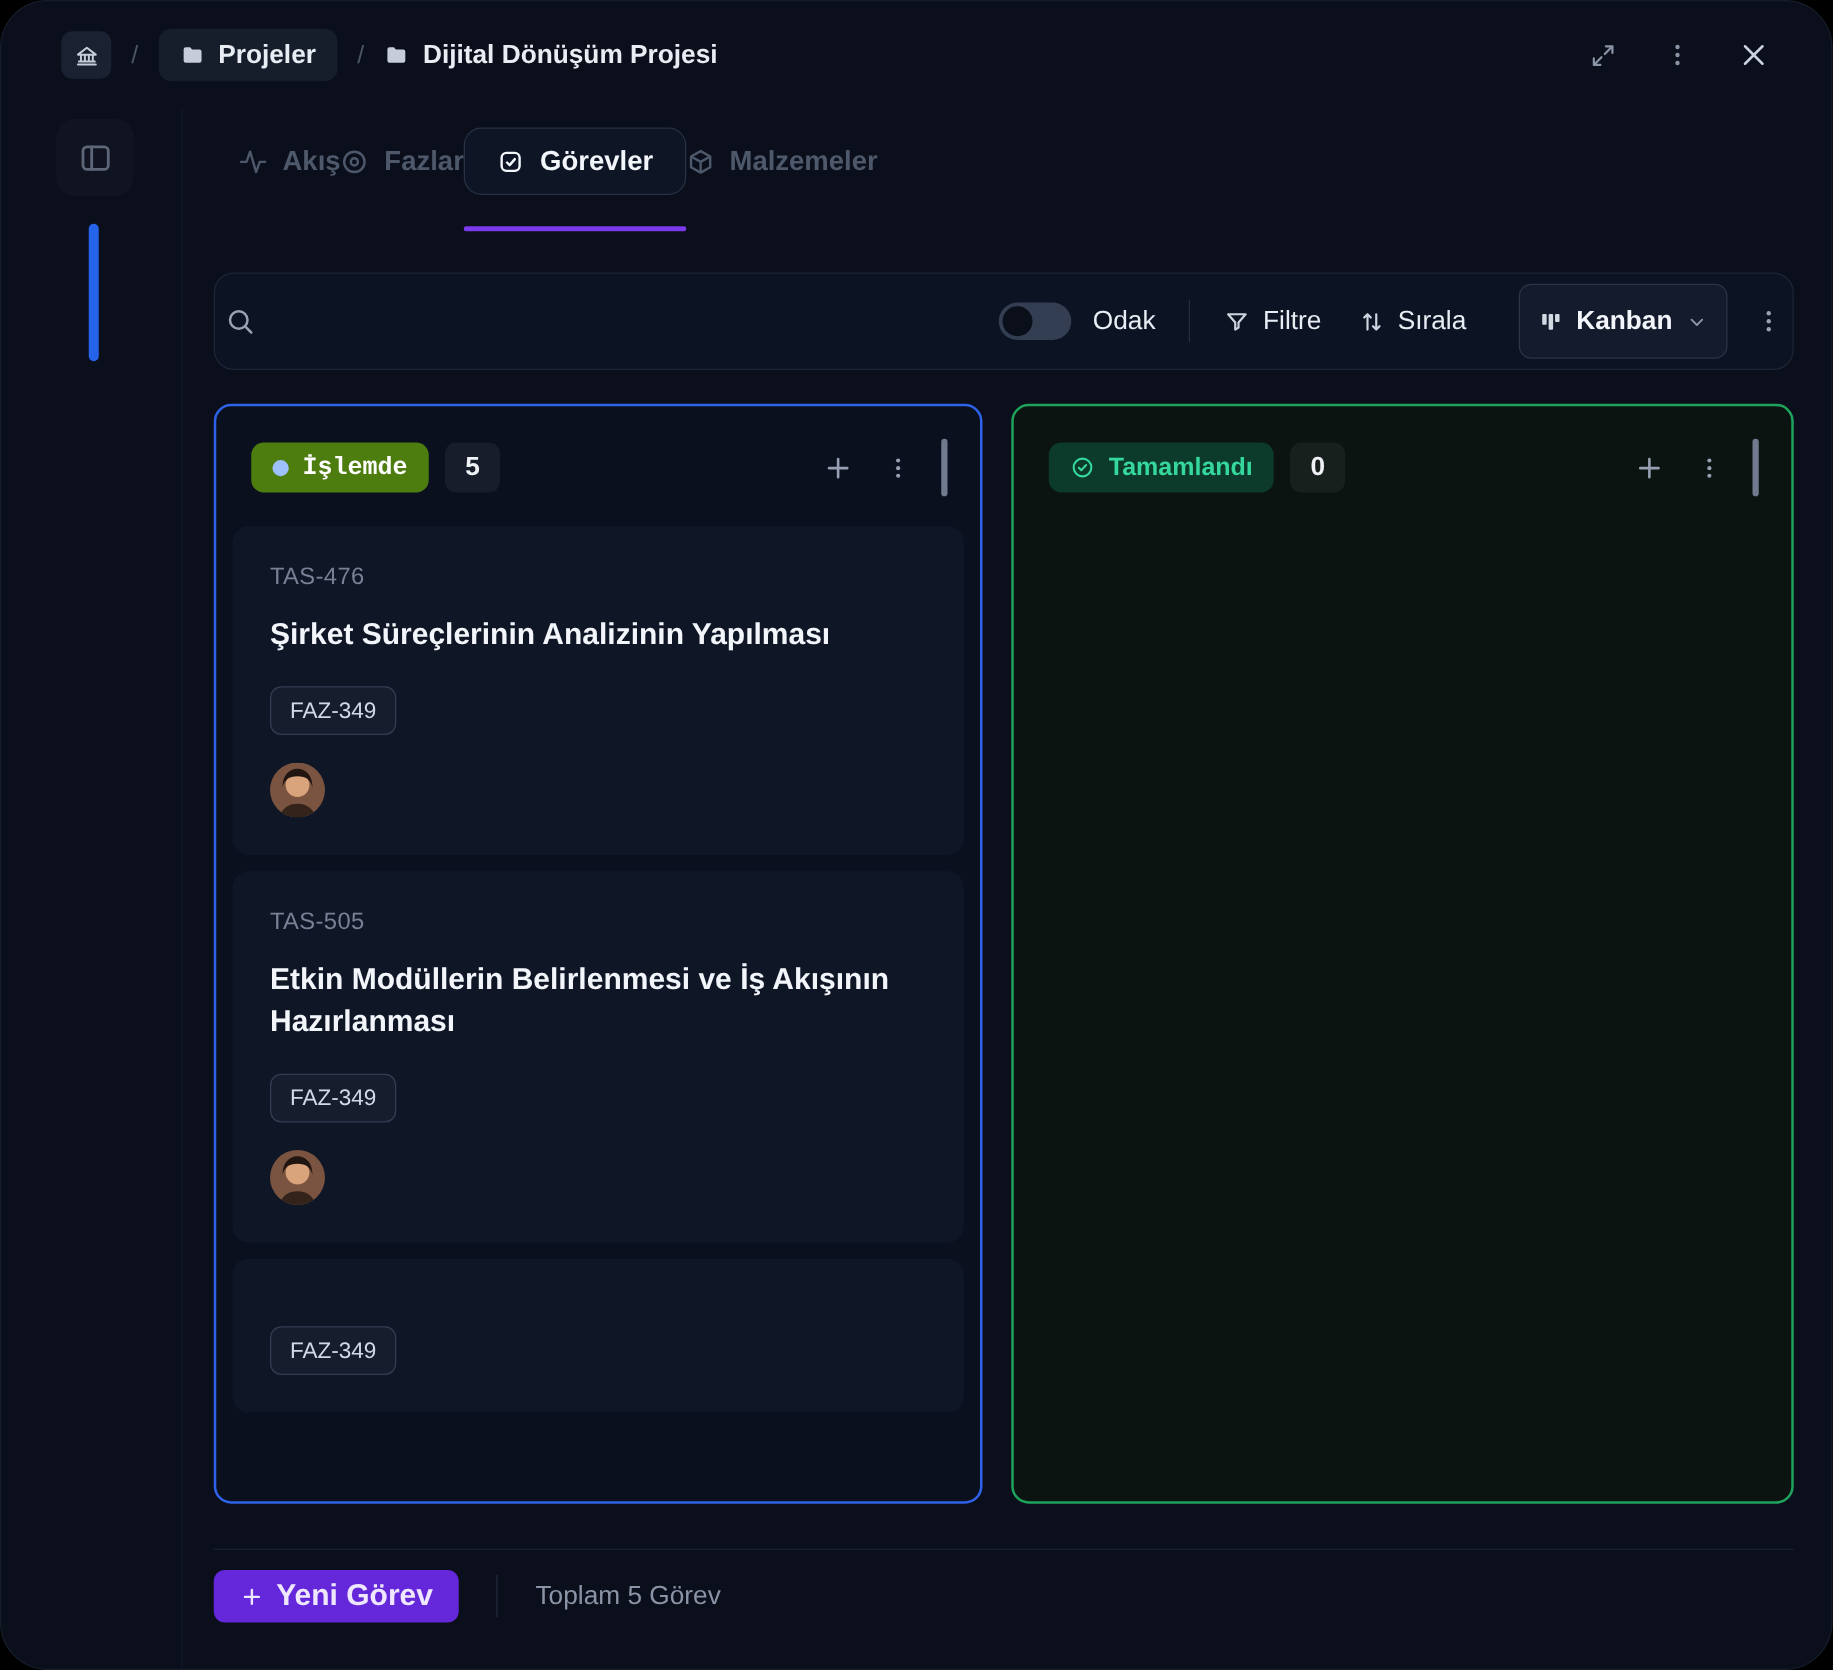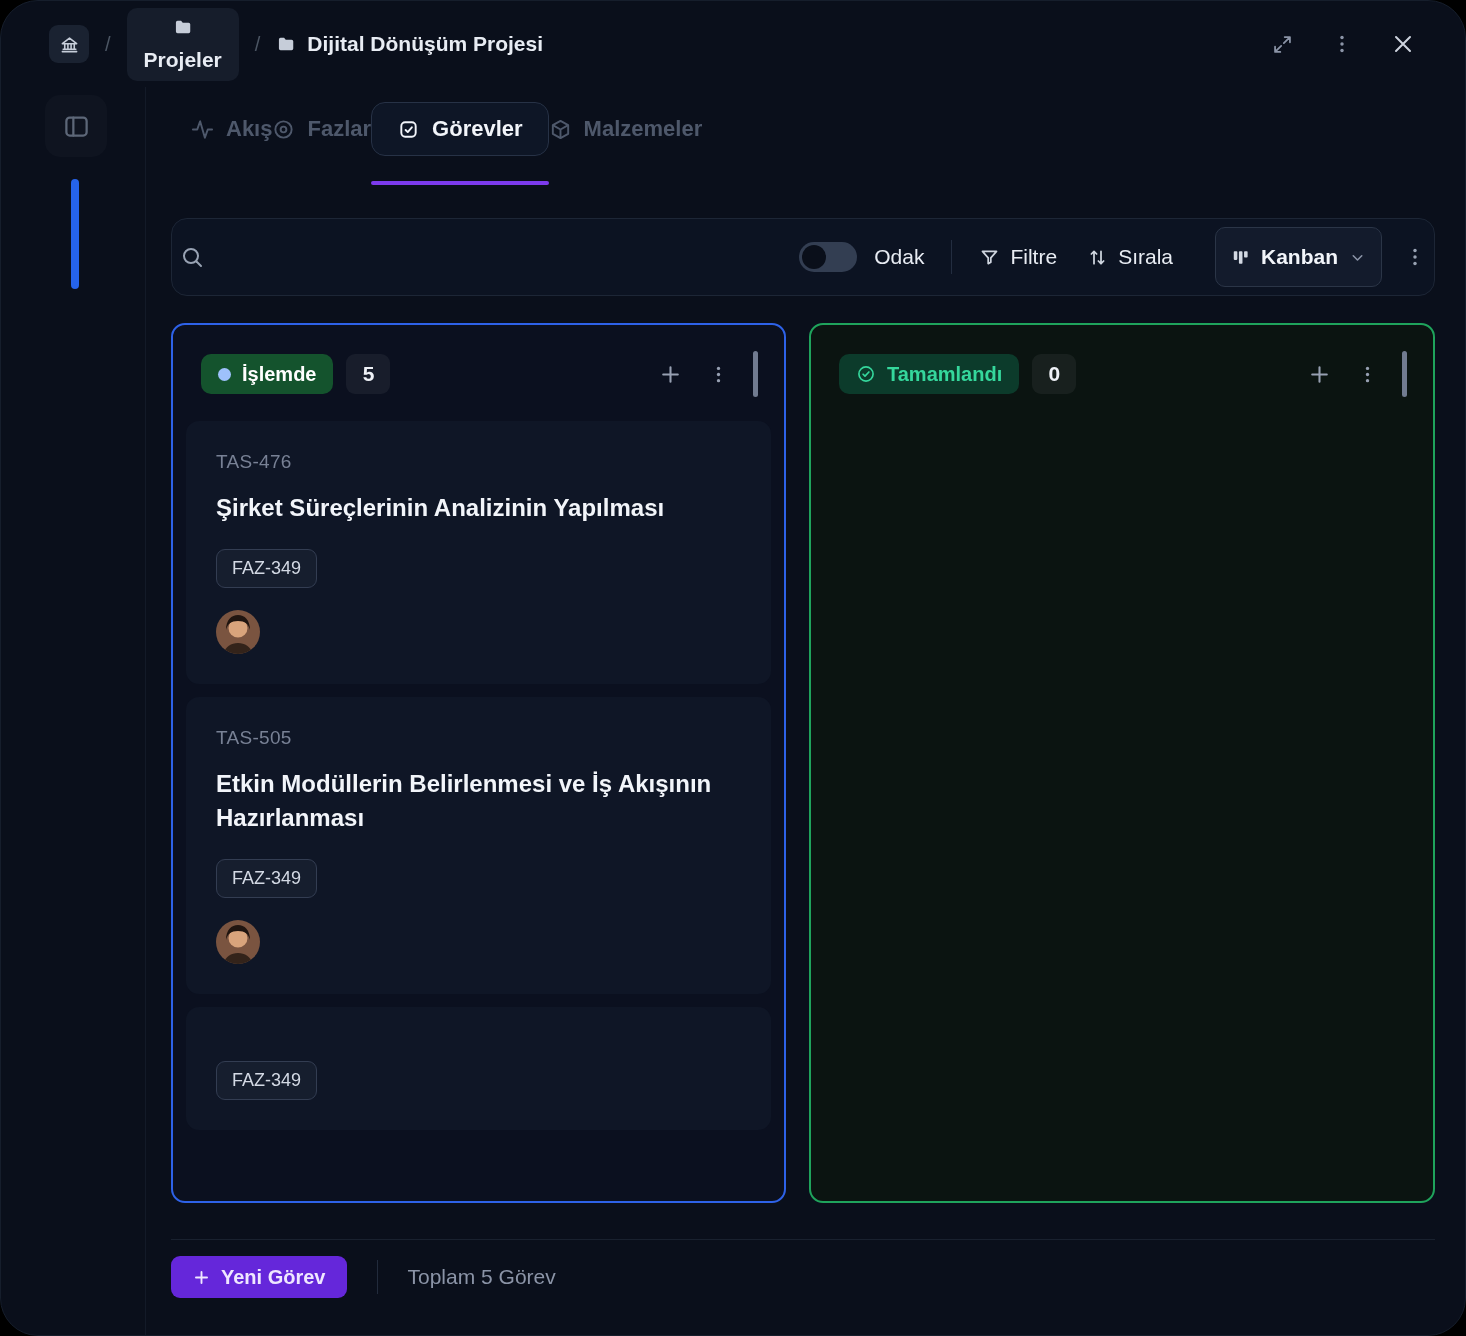--- a/index.html
+++ b/index.html
@@ -11,21 +11,21 @@
             border:1px solid #161e2c; display:flex; flex-direction:column; overflow:hidden; }
 
   
   .topbar { height:86px; flex:none; display:flex; align-items:center; padding:0 50px 0 48px; }
   .crumbs { display:flex; align-items:center; gap:16px; flex:1; min-width:0; }
   .icon-badge { width:40px; height:38px; border-radius:9px; background:#1a2231; color:#c6cdd9;
                 display:flex; align-items:center; justify-content:center; cursor:pointer; }
   .sep { color:#4b5563; font-size:20px; }
   .crumb { display:flex; align-items:center; gap:11px; color:#e8ecf3; font-size:21px; font-weight:600; cursor:pointer; }
   .crumb .cicon { color:#c6cdd9; }
-  .crumb.pill { background:#161d2b; padding:9px 17px; border-radius:10px;flex-direction:column; }
+  .crumb.pill { background:#161d2b; padding:9px 17px; border-radius:10px; }
   .win-actions { display:flex; align-items:center; gap:38px; color:#8b94a7; }
   .win-actions .act { cursor:pointer; }
   .win-actions .close { color:#cdd3de; }
 
   
   .bodyrow { flex:1; display:flex; min-height:0; }
   .sidebar { width:145px; flex:none; border-right:1px solid #131a28; padding-top:8px; }
   .panel-toggle { margin-left:44px; width:62px; height:62px; border-radius:15px;
                   background:rgba(255,255,255,.025); color:#5d6778;
                   display:flex; align-items:center; justify-content:center; cursor:pointer; }
@@ -64,21 +64,21 @@
   .toolbar-menu { margin-left:22px; color:#98a2b3; cursor:pointer; flex:none; }
 
   
   .board { margin-top:27px; display:flex; gap:23px; height:880px; flex:none; min-height:0; }
   .column { border-radius:14px; overflow:hidden; display:flex; flex-direction:column; }
   .column.inprogress { width:615px; flex:none; border:2px solid #2e62e8; background:#0b101f; }
   .column.done { flex:1; border:2px solid #1fa35c; background:#0b1411; }
   .col-header { display:flex; align-items:center; padding:26px 26px 24px 28px; flex:none; }
   .status-pill { display:inline-flex; align-items:center; gap:11px; height:40px; padding:0 17px;
                  border-radius:10px; font-size:20px; font-weight:600; }
-  .status-pill.blue { background:#14532d; color:#ffffff; }
+  .status-pill.blue { background:#4d7c0f; color:#ffffff;font-family:Liberation Mono, monospace; }
   .status-pill.blue .dot { width:13px; height:13px; border-radius:50%; background:#9ec1fb; }
   .status-pill.green { background:#0c3b2b; color:#35d79c; }
   .status-pill.green svg { width:20px; height:20px; }
   .count-badge { margin-left:13px; min-width:44px; height:40px; padding:0 12px; border-radius:9px;
                  background:rgba(255,255,255,.055); color:#eef1f6; font-size:21px; font-weight:600;
                  display:flex; align-items:center; justify-content:center; }
   .col-spacer { flex:1; }
   .col-add { color:#97a0b2; cursor:pointer; }
   .col-menu { margin-left:25px; color:#97a0b2; cursor:pointer; }
   .col-scroll { margin-left:24px; width:5px; height:46px; border-radius:3px; background:#717b90; }
@@ -88,21 +88,21 @@
   .card-id { font-size:19px; color:#788195; letter-spacing:.3px; }
   .card-title { margin-top:18px; font-size:24px; font-weight:700; color:#f2f5fa; line-height:1.42; max-width:545px; }
   .card-tag { display:inline-block; margin-top:24px; padding:8px 15px; border:1px solid #333d52;
               border-radius:9px; background:#161e2e; color:#d3d9e4; font-size:18px; font-weight:500; }
   .avatar { margin-top:22px; width:44px; height:44px; border-radius:50%; overflow:hidden; }
 
   
   .footer-divider { margin-top:36px; height:1px; background:#19212f; flex:none; }
   .footer { display:flex; align-items:center; margin-top:16px; height:42px; flex:none; }
   .new-task-btn { display:inline-flex; align-items:center; gap:10px; height:42px; padding:0 21px;
-                  border-radius:9px; background:#6527da; color:#efe7ff; font-size:20px; font-weight:600;
+                  border-radius:9px; background:#6527da; color:#efe7ff; font-size:24px; font-weight:600;
                   border:none; cursor:pointer; font-family:inherit; }
   .footer-vdiv { width:1px; height:34px; background:#222b3c; margin:0 30px; }
   .total-label { font-size:21px; color:#8b94a7; }
 </style>
 </head>
 <body>
 
 <div class="window">
 
   <header class="topbar">

